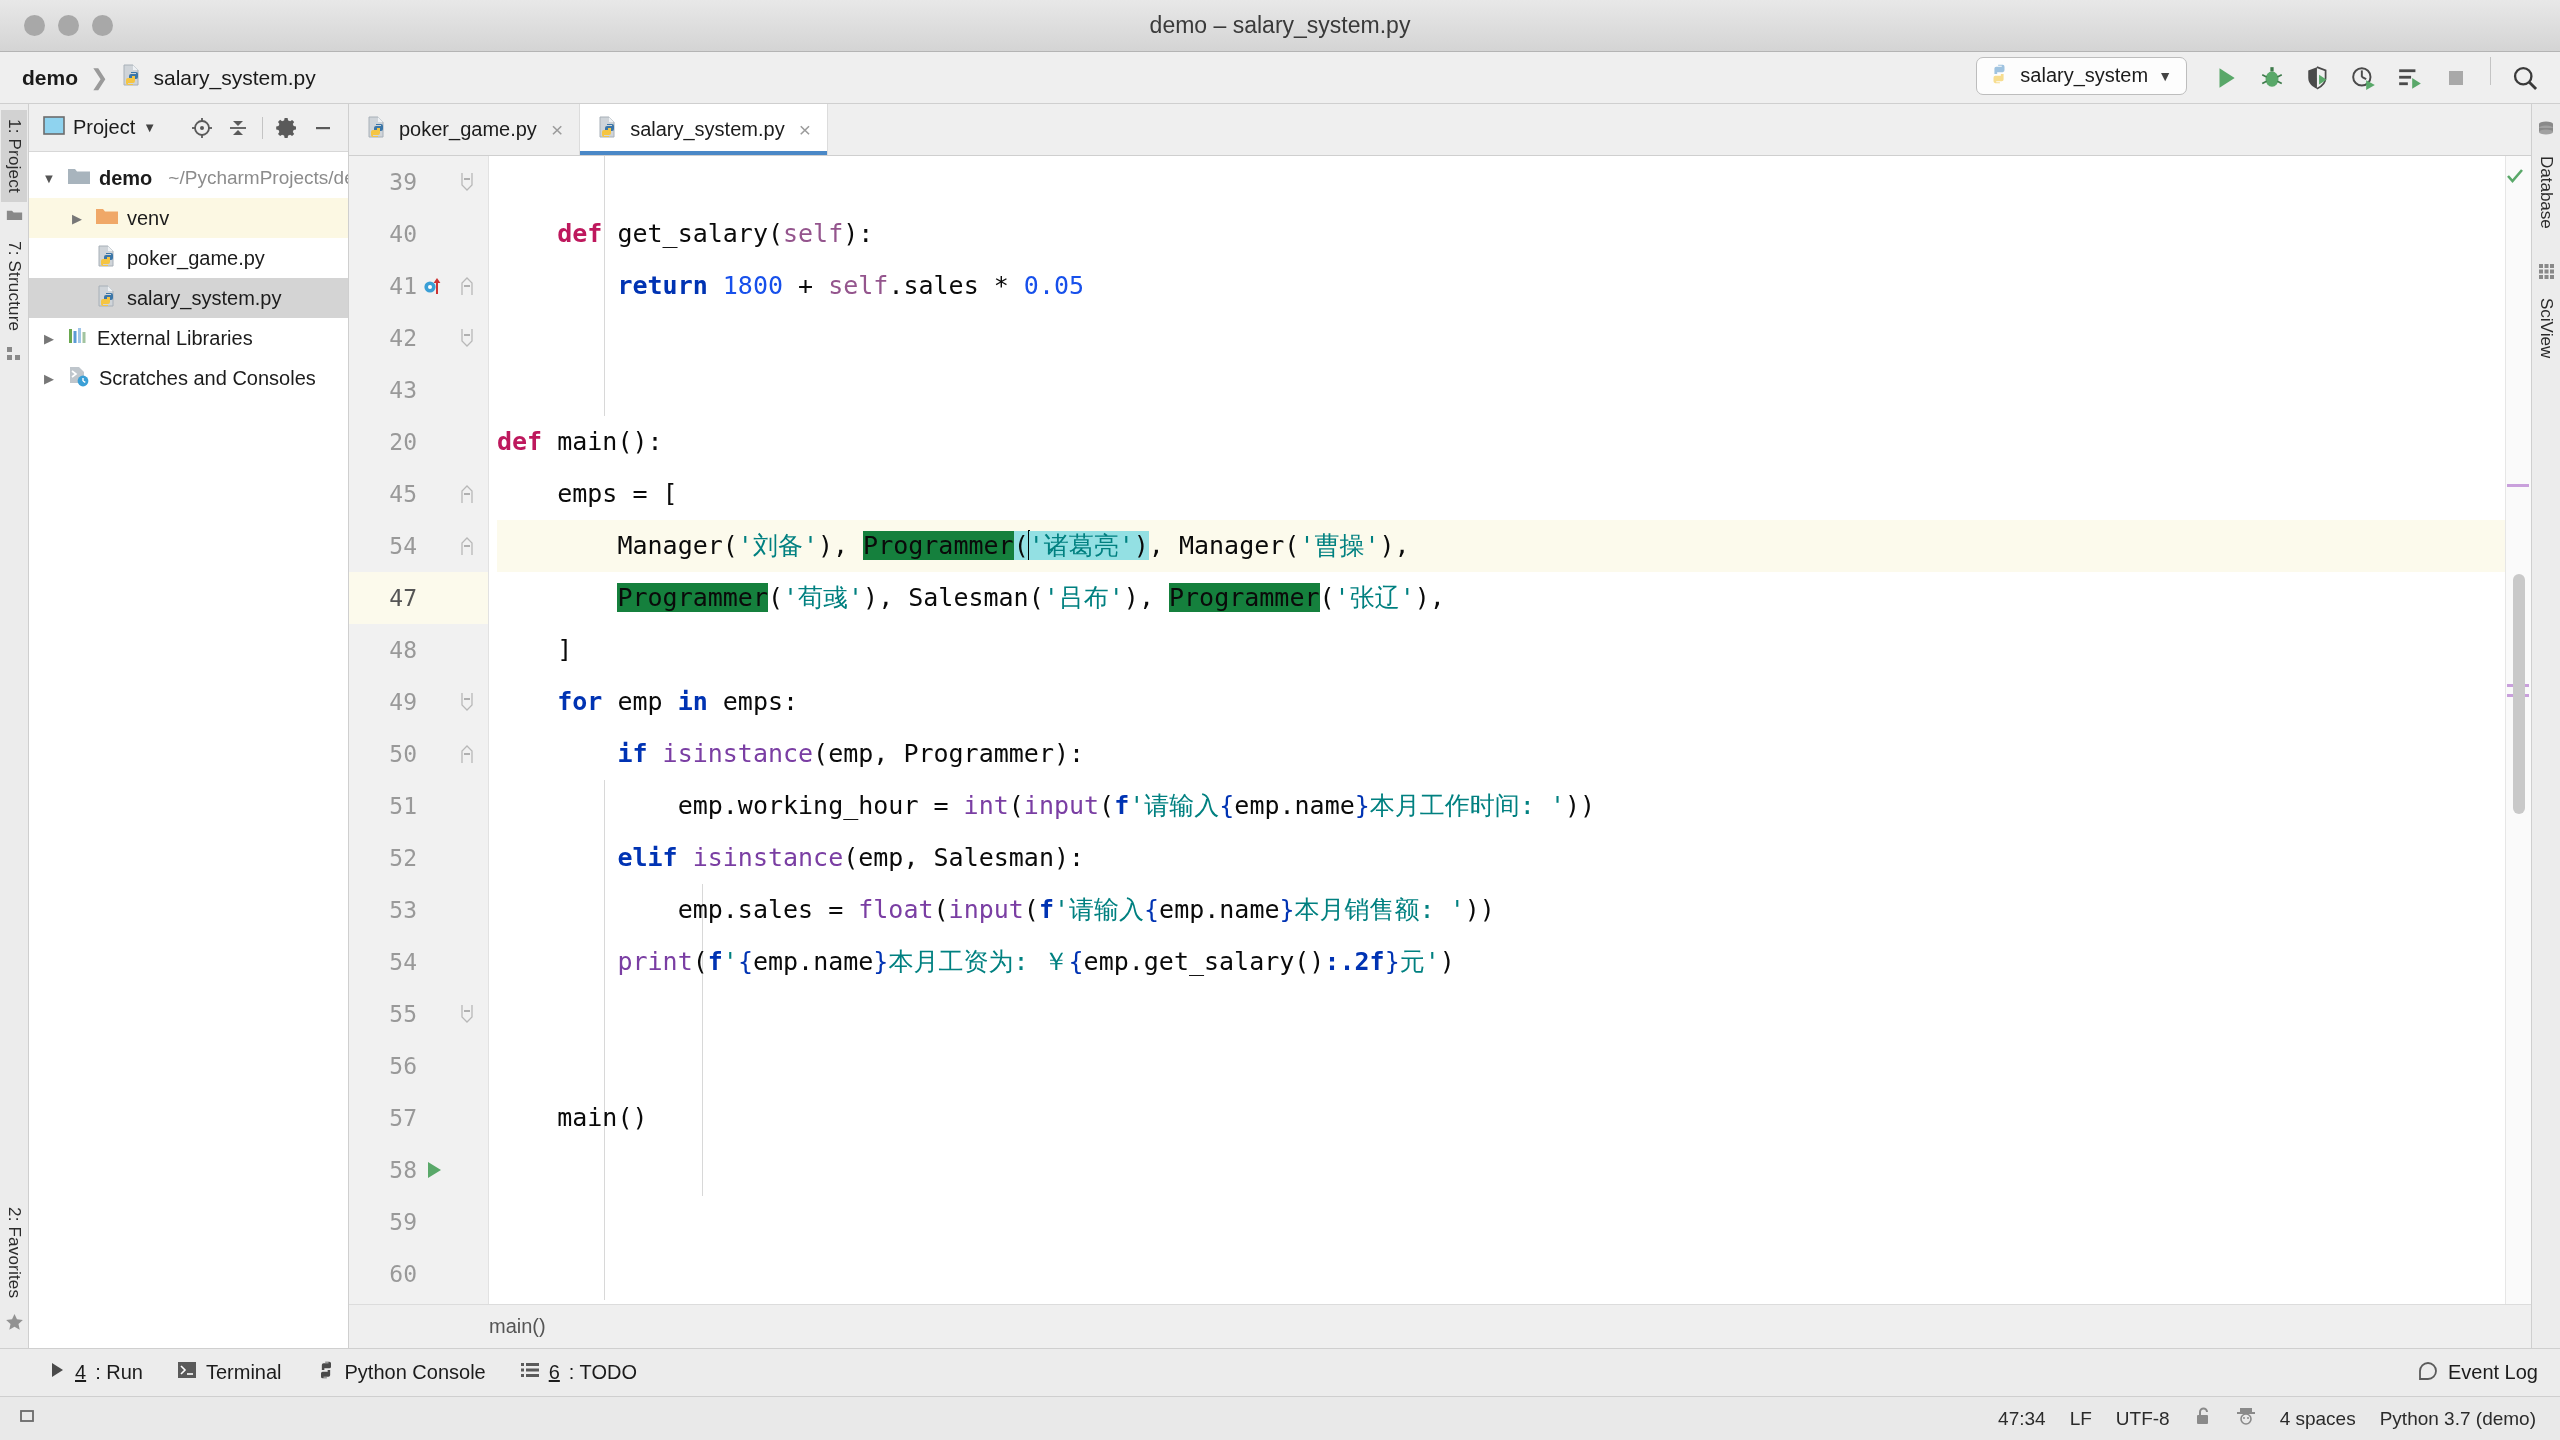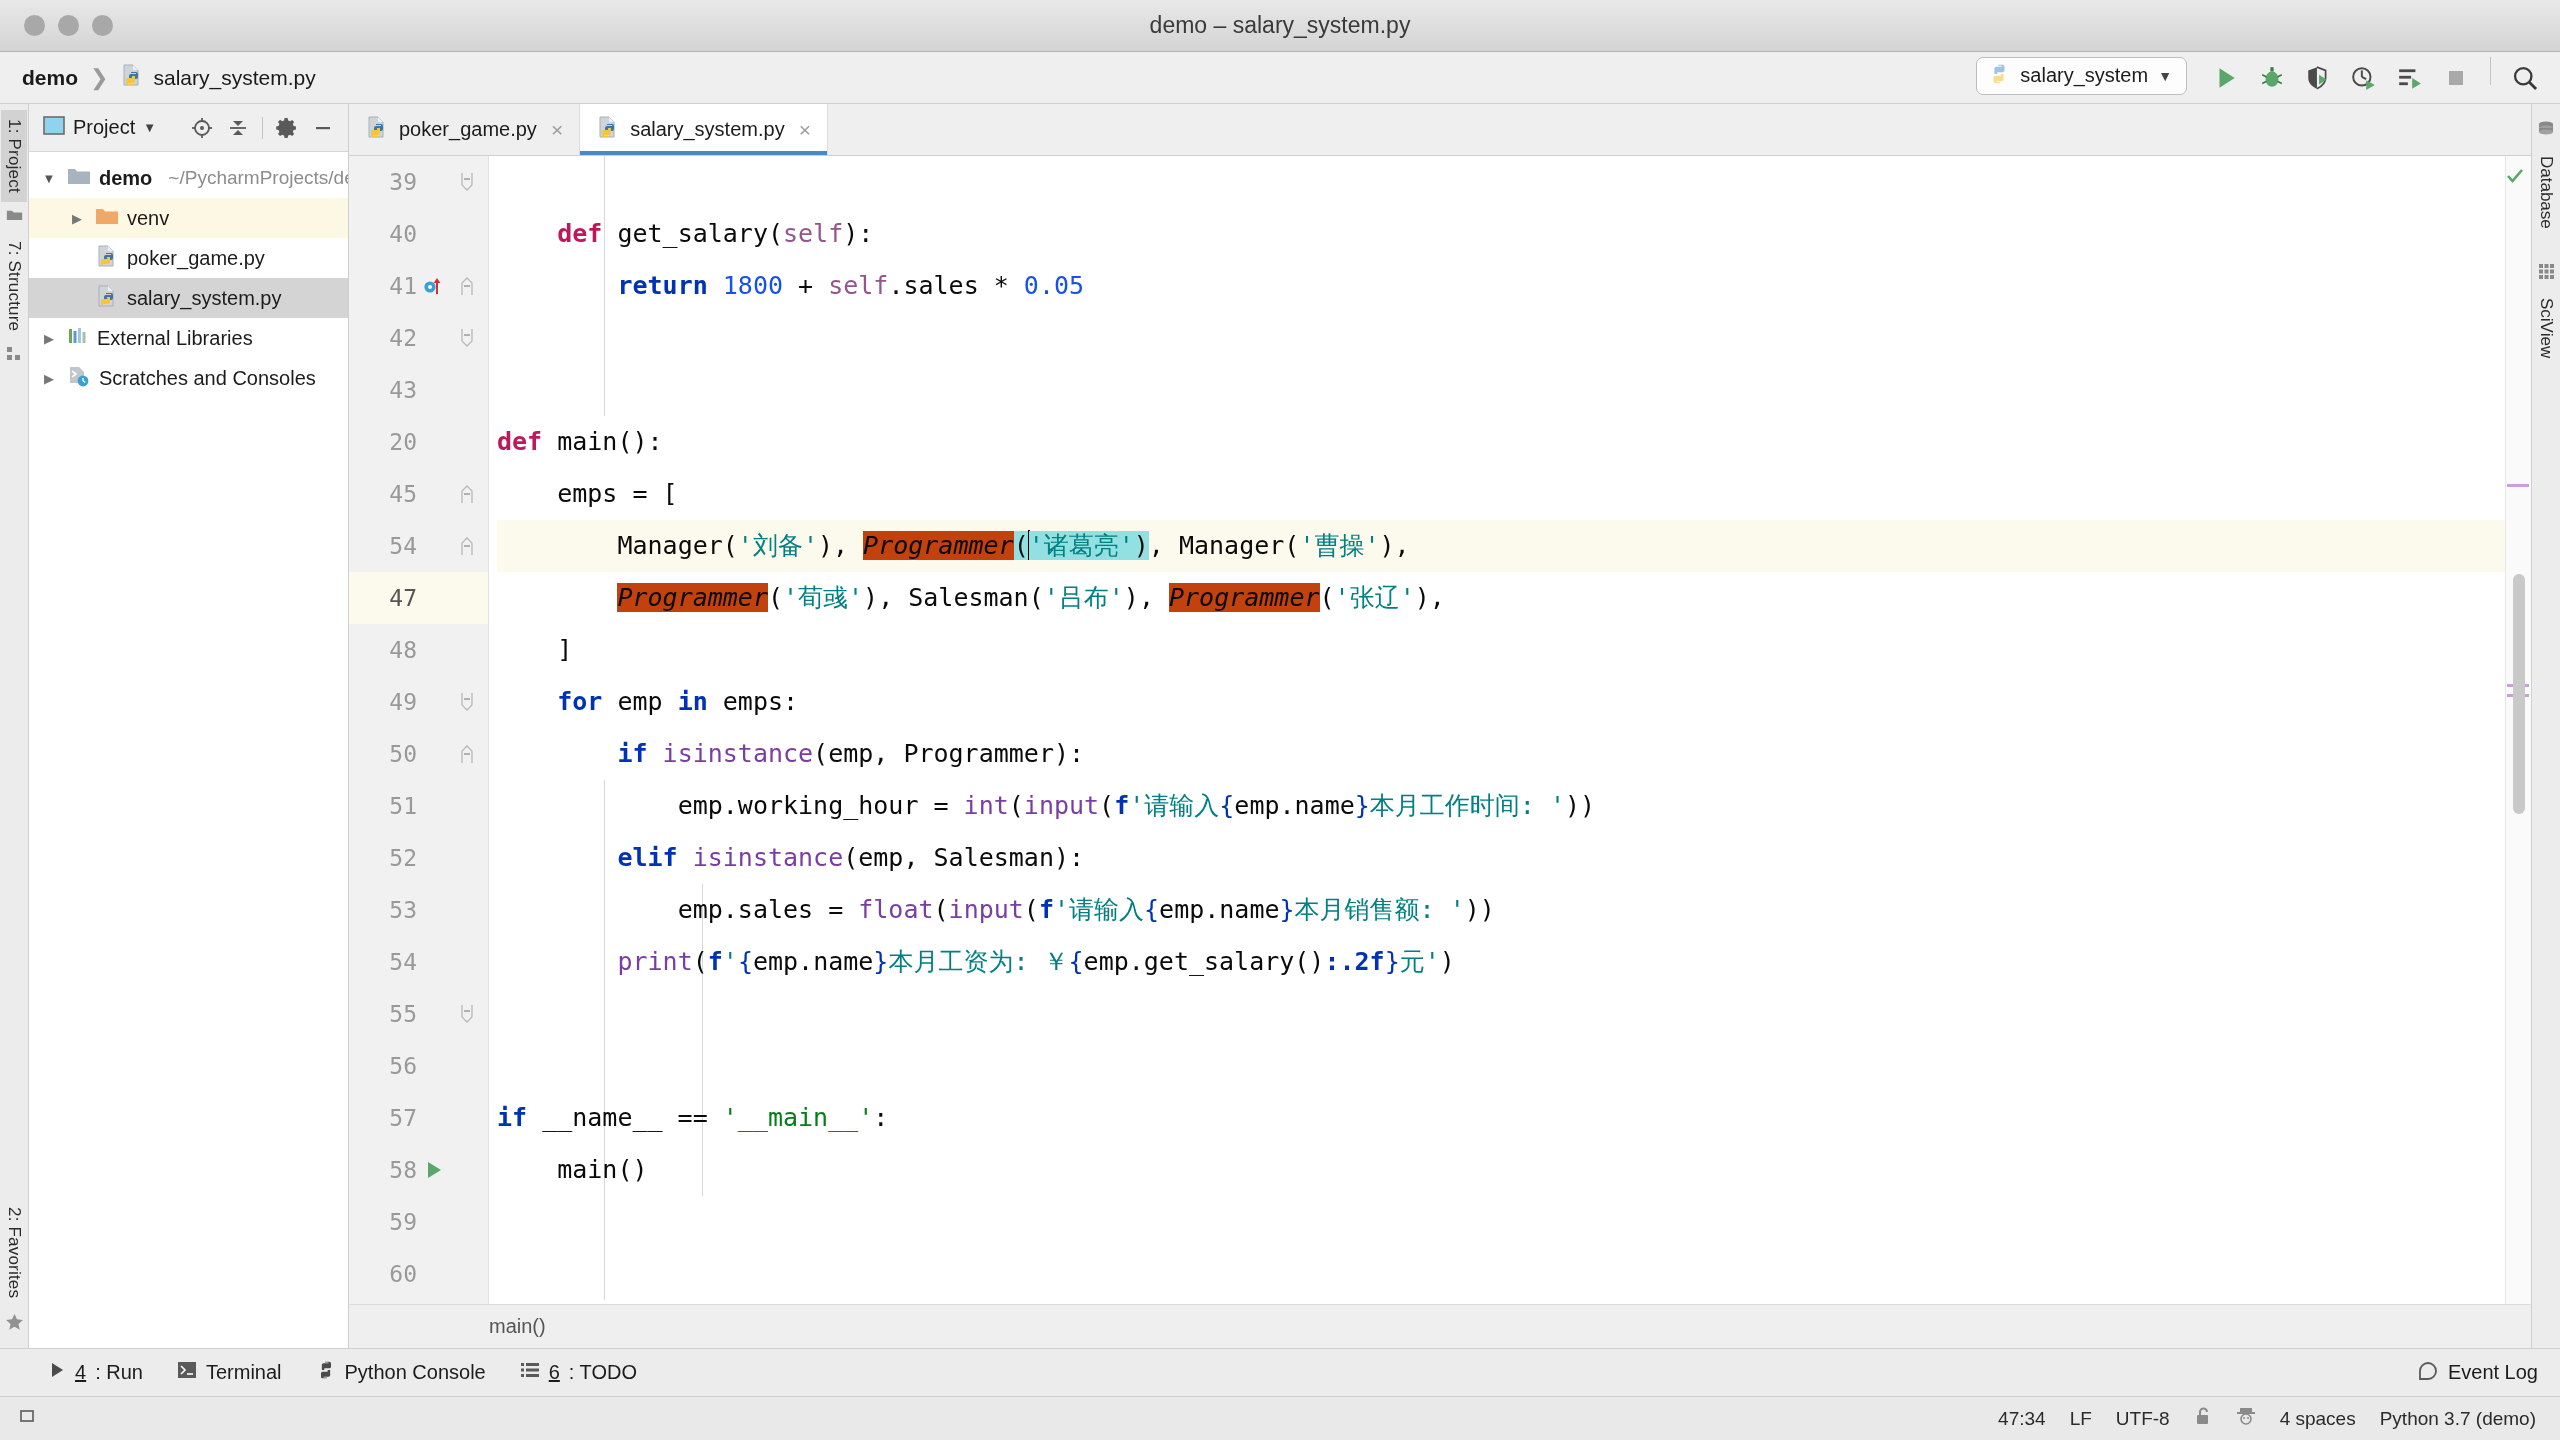--- a/index.html
+++ b/index.html
@@ -141,21 +141,21 @@
   .kw   { color: #0033b3; font-weight: bold; }
   .dfn  { color: #be185d; font-weight: bold; }
   .num  { color: #1750eb; }
   .self { color: #94558d; }
   .bi   { color: #7a3ea3; }
   .str  { color: #067d17; }
   .cstr { color: #008080; }
   .fpx  { color: #0033b3; font-weight: bold; }
   .brace{ color: #0033b3; }
   .fmt  { color: #0033b3; font-weight: bold; }
-  .hl-id { background: #c2410c; font-style: italic; }
+  .hl-id { background: #15803d; }
   .hl-br { background: #93e0e3; }
   .caret {
     display: inline-block; width: 2px; height: 30px; background: #000;
     vertical-align: -6px; margin: 0 -1px;
   }
 
   
   .markers {
     flex: 0 0 26px; background: #fafafa; border-left: 1px solid #e6e6e6; position: relative;
   }
@@ -665,21 +665,20 @@
         <div class="cline"><span>        </span><span class="hl-id">Programmer</span>(<span class="cstr">'荀彧'</span>), Salesman(<span class="cstr">'吕布'</span>), <span class="hl-id">Programmer</span>(<span class="cstr">'张辽'</span>),</div>
         <div class="cline"><span>    </span>]</div>
         <div class="cline"><span>    </span><span class="kw">for</span> emp <span class="kw">in</span> emps:</div>
         <div class="cline"><span>        </span><span class="kw">if</span> <span class="bi">isinstance</span>(emp, Programmer):</div>
         <div class="cline"><span>            </span>emp.working_hour = <span class="bi">int</span>(<span class="bi">input</span>(<span class="fpx">f</span><span class="cstr">'请输入</span><span class="brace">{</span>emp.name<span class="brace">}</span><span class="cstr">本月工作时间: '</span>))</div>
         <div class="cline"><span>        </span><span class="kw">elif</span> <span class="bi">isinstance</span>(emp, Salesman):</div>
         <div class="cline"><span>            </span>emp.sales = <span class="bi">float</span>(<span class="bi">input</span>(<span class="fpx">f</span><span class="cstr">'请输入</span><span class="brace">{</span>emp.name<span class="brace">}</span><span class="cstr">本月销售额: '</span>))</div>
         <div class="cline"><span>        </span><span class="bi">print</span>(<span class="fpx">f</span><span class="cstr">'</span><span class="brace">{</span>emp.name<span class="brace">}</span><span class="cstr">本月工资为: ￥</span><span class="brace">{</span>emp.get_salary()<span class="fmt">:.2f</span><span class="brace">}</span><span class="cstr">元'</span>)</div>
         <div class="cline"></div>
         <div class="cline"></div>
-        <div class="cline"><span class="kw">if</span> __name__ == <span class="str">'__main__'</span>:</div>
         <div class="cline"><span>    </span>main()</div>
         <div class="cline"></div>
       </div>
 
       <div class="markers">
         <div class="ok-check">
           <svg width="20" height="20" viewBox="0 0 20 20">
               <path d="M3 10 L7.5 15 L17 4" fill="none" stroke="#59a869" stroke-width="2.6"></path>
             </svg>
         </div>

